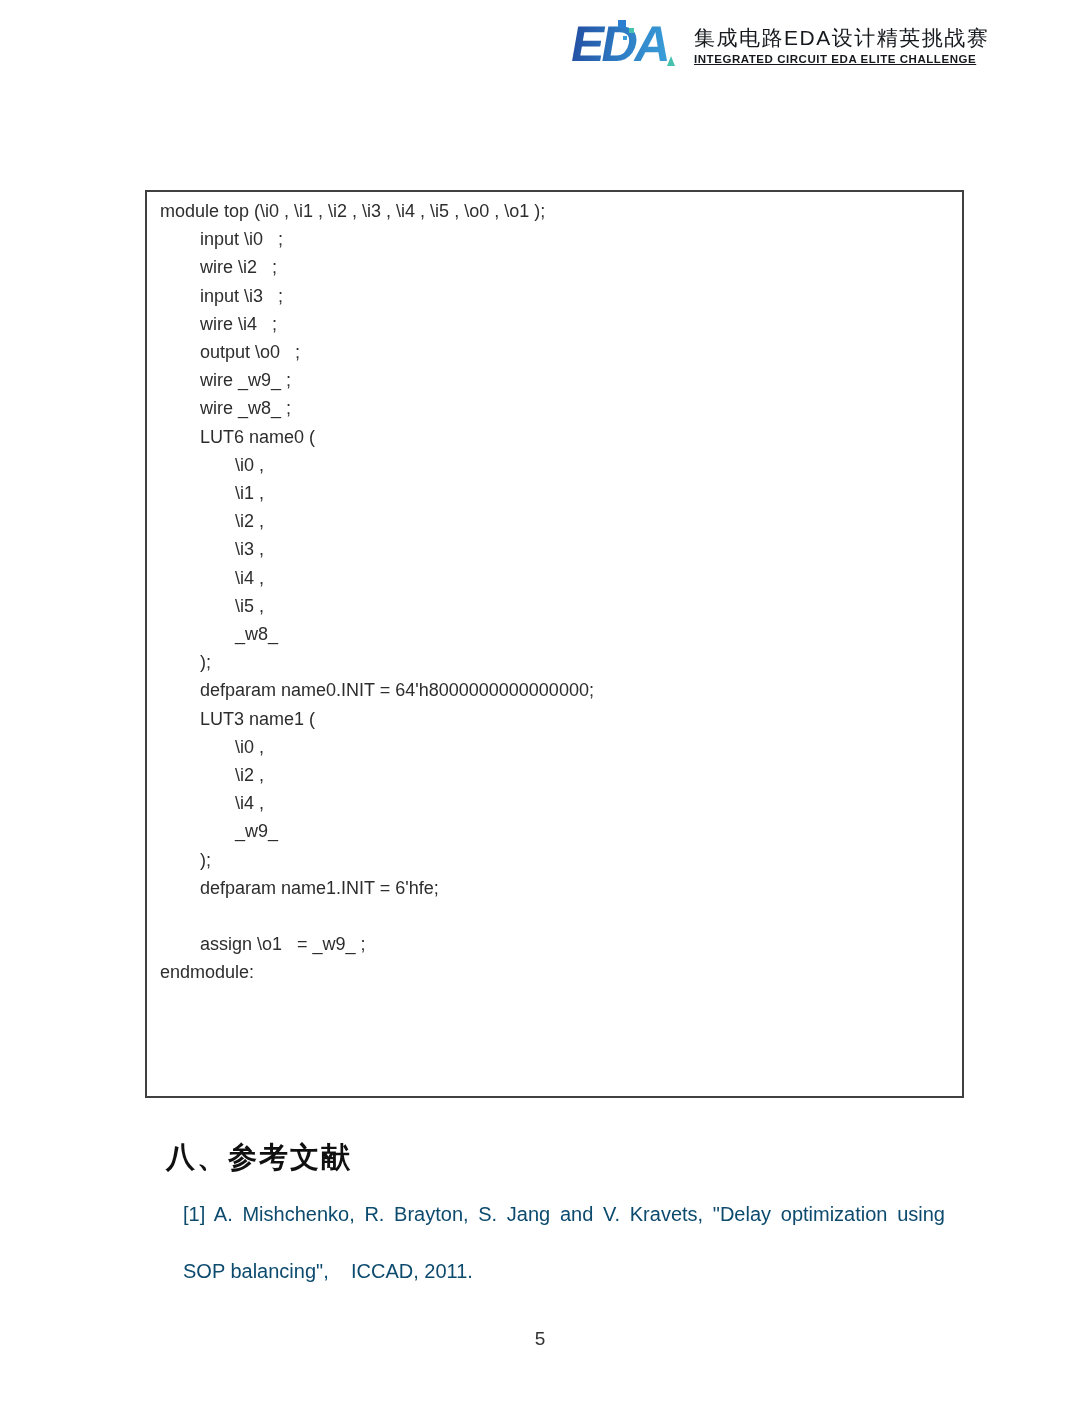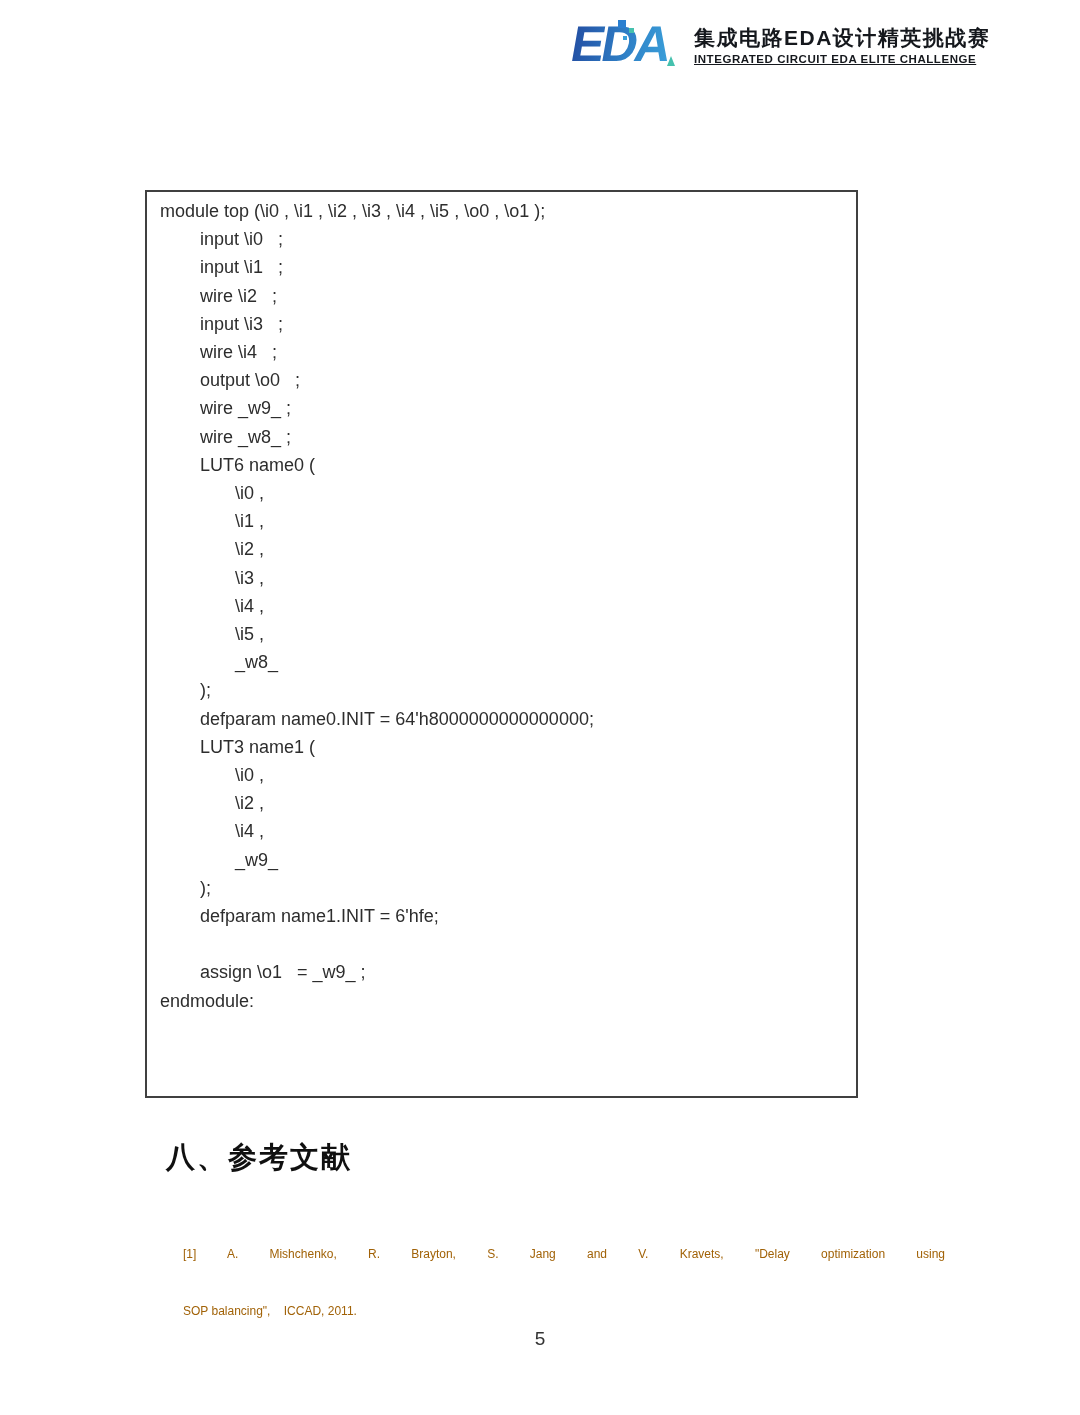--- a/index.html
+++ b/index.html
@@ -8,49 +8,49 @@
     font-family:"Liberation Sans",sans-serif;color:#222;overflow:hidden;
   }
 
   
   .logo-row{
     position:absolute;top:14px;left:563px;display:flex;align-items:center;
   }
   .logo-mark{width:122px;height:58px;flex:0 0 auto;}
   .logo-text-block{margin-left:9px;padding-top:4px;}
   .logo-zh{
-    font-size:21px;font-weight:bold;color:#15181d;letter-spacing:1.5px;
+    font-size:21px;font-weight:normal;color:#15181d;letter-spacing:1.5px;
     line-height:26px;white-space:nowrap;
   }
   .logo-en{
     font-size:11.5px;font-weight:bold;color:#15181d;letter-spacing:0.55px;
     line-height:14px;margin-top:1px;white-space:nowrap;text-decoration:underline;
   }
 
   
   .code-box{
-    position:absolute;left:145px;top:190px;width:713px;height:908px;
+    position:absolute;left:145px;top:190px;width:819px;height:908px;
     box-sizing:border-box;border:2px solid #404040;background:#fff;
     padding:5px 6px 0 13px;overflow:hidden;
   }
   .code-line{
     font-family:"Liberation Sans",sans-serif;
     font-size:18px;line-height:28.2px;min-height:28.2px;
     color:#2d2d2d;white-space:pre;
   }
 
   
   .section-heading{
     position:absolute;left:166px;top:1138px;
     font-size:29px;font-weight:bold;color:#101010;letter-spacing:2px;
     white-space:nowrap;
   }
   .reference{
     position:absolute;left:183px;top:1202px;width:762px;
-    font-size:12px;color:#a16207;margin-top:40px;
+    font-size:20px;color:#0c4a6e;
   }
   .ref-line1{
     text-align:justify;text-align-last:justify;line-height:24px;
   }
   .ref-line2{
     margin-top:33px;line-height:24px;white-space:pre-wrap;
   }
 
   
   .page-number{
@@ -80,21 +80,20 @@
   </svg>
   <div class="logo-text-block">
     <div class="logo-zh">集成电路EDA设计精英挑战赛</div>
     <div class="logo-en">INTEGRATED CIRCUIT EDA ELITE CHALLENGE</div>
   </div>
 </div>
 
 <div class="code-box">
     <div class="code-line">module top (\i0 , \i1 , \i2 , \i3 , \i4 , \i5 , \o0 , \o1 );</div>
     <div class="code-line">        input \i0   ;</div>
-    <div class="code-line">        input \i1   ;</div>
     <div class="code-line">        wire \i2   ;</div>
     <div class="code-line">        input \i3   ;</div>
     <div class="code-line">        wire \i4   ;</div>
     <div class="code-line">        output \o0   ;</div>
     <div class="code-line">        wire _w9_ ;</div>
     <div class="code-line">        wire _w8_ ;</div>
     <div class="code-line">        LUT6 name0 (</div>
     <div class="code-line">               \i0 ,</div>
     <div class="code-line">               \i1 ,</div>
     <div class="code-line">               \i2 ,</div>

